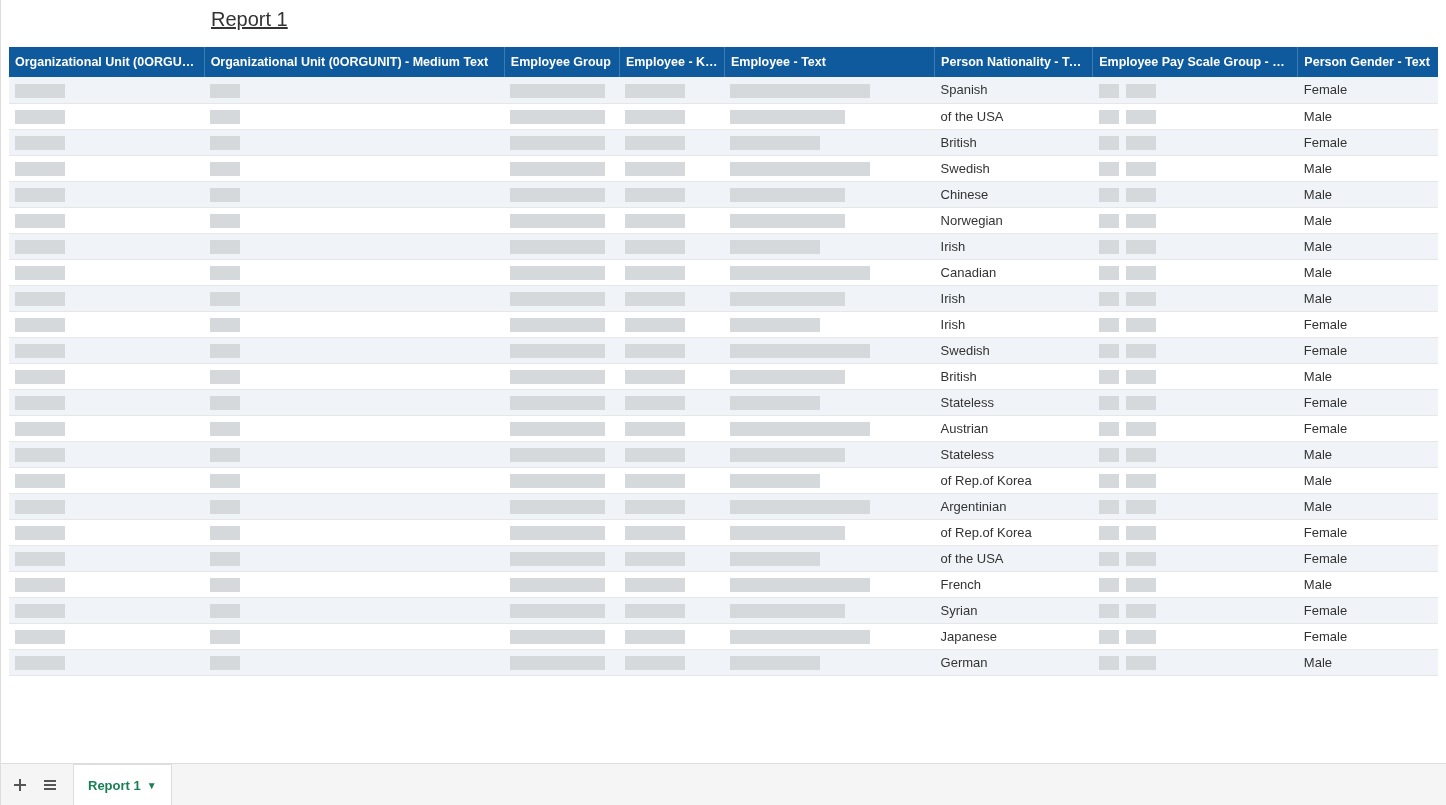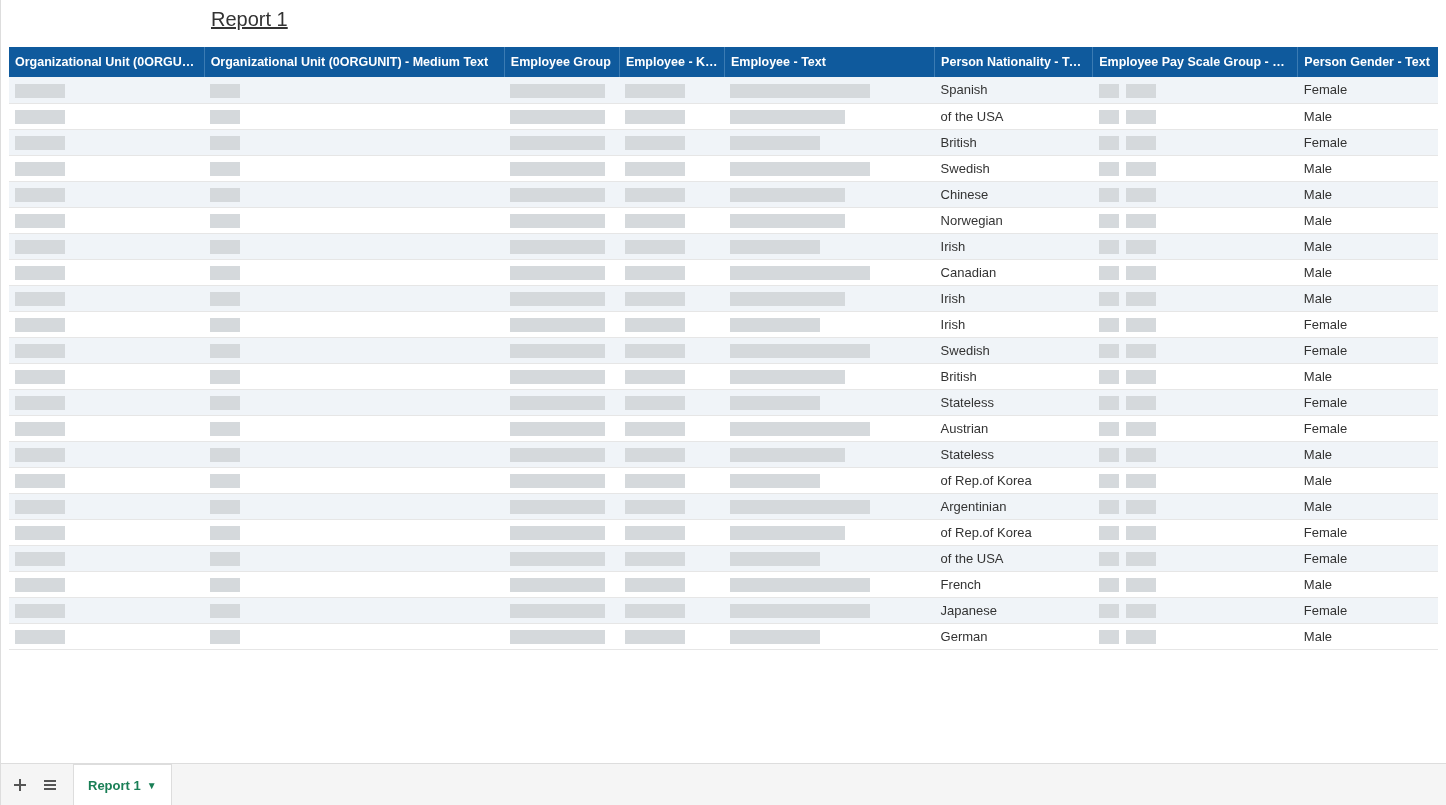--- a/index.html
+++ b/index.html
@@ -339,20 +339,30 @@
             <td><span class="redact" style="width: 140px;"></span></td>
             <td>French</td>
             <td><span class="redact" style="width: 20px;"></span> <span class="redact" style="width: 30px; margin-left: 4px;"></span></td>
             <td>Male</td>
           </tr>
           <tr>
             <td><span class="redact" style="width: 50px;"></span></td>
             <td><span class="redact" style="width: 30px;"></span></td>
             <td><span class="redact" style="width: 95px;"></span></td>
             <td><span class="redact" style="width: 60px;"></span></td>
+            <td><span class="redact" style="width: 115px;"></span></td>
+            <td>Syrian</td>
+            <td><span class="redact" style="width: 20px;"></span> <span class="redact" style="width: 30px; margin-left: 4px;"></span></td>
+            <td>Female</td>
+          </tr>
+          <tr>
+            <td><span class="redact" style="width: 50px;"></span></td>
+            <td><span class="redact" style="width: 30px;"></span></td>
+            <td><span class="redact" style="width: 95px;"></span></td>
+            <td><span class="redact" style="width: 60px;"></span></td>
             <td><span class="redact" style="width: 140px;"></span></td>
             <td>Japanese</td>
             <td><span class="redact" style="width: 20px;"></span> <span class="redact" style="width: 30px; margin-left: 4px;"></span></td>
             <td>Female</td>
           </tr>
           <tr>
             <td><span class="redact" style="width: 50px;"></span></td>
             <td><span class="redact" style="width: 30px;"></span></td>
             <td><span class="redact" style="width: 95px;"></span></td>
             <td><span class="redact" style="width: 60px;"></span></td>

